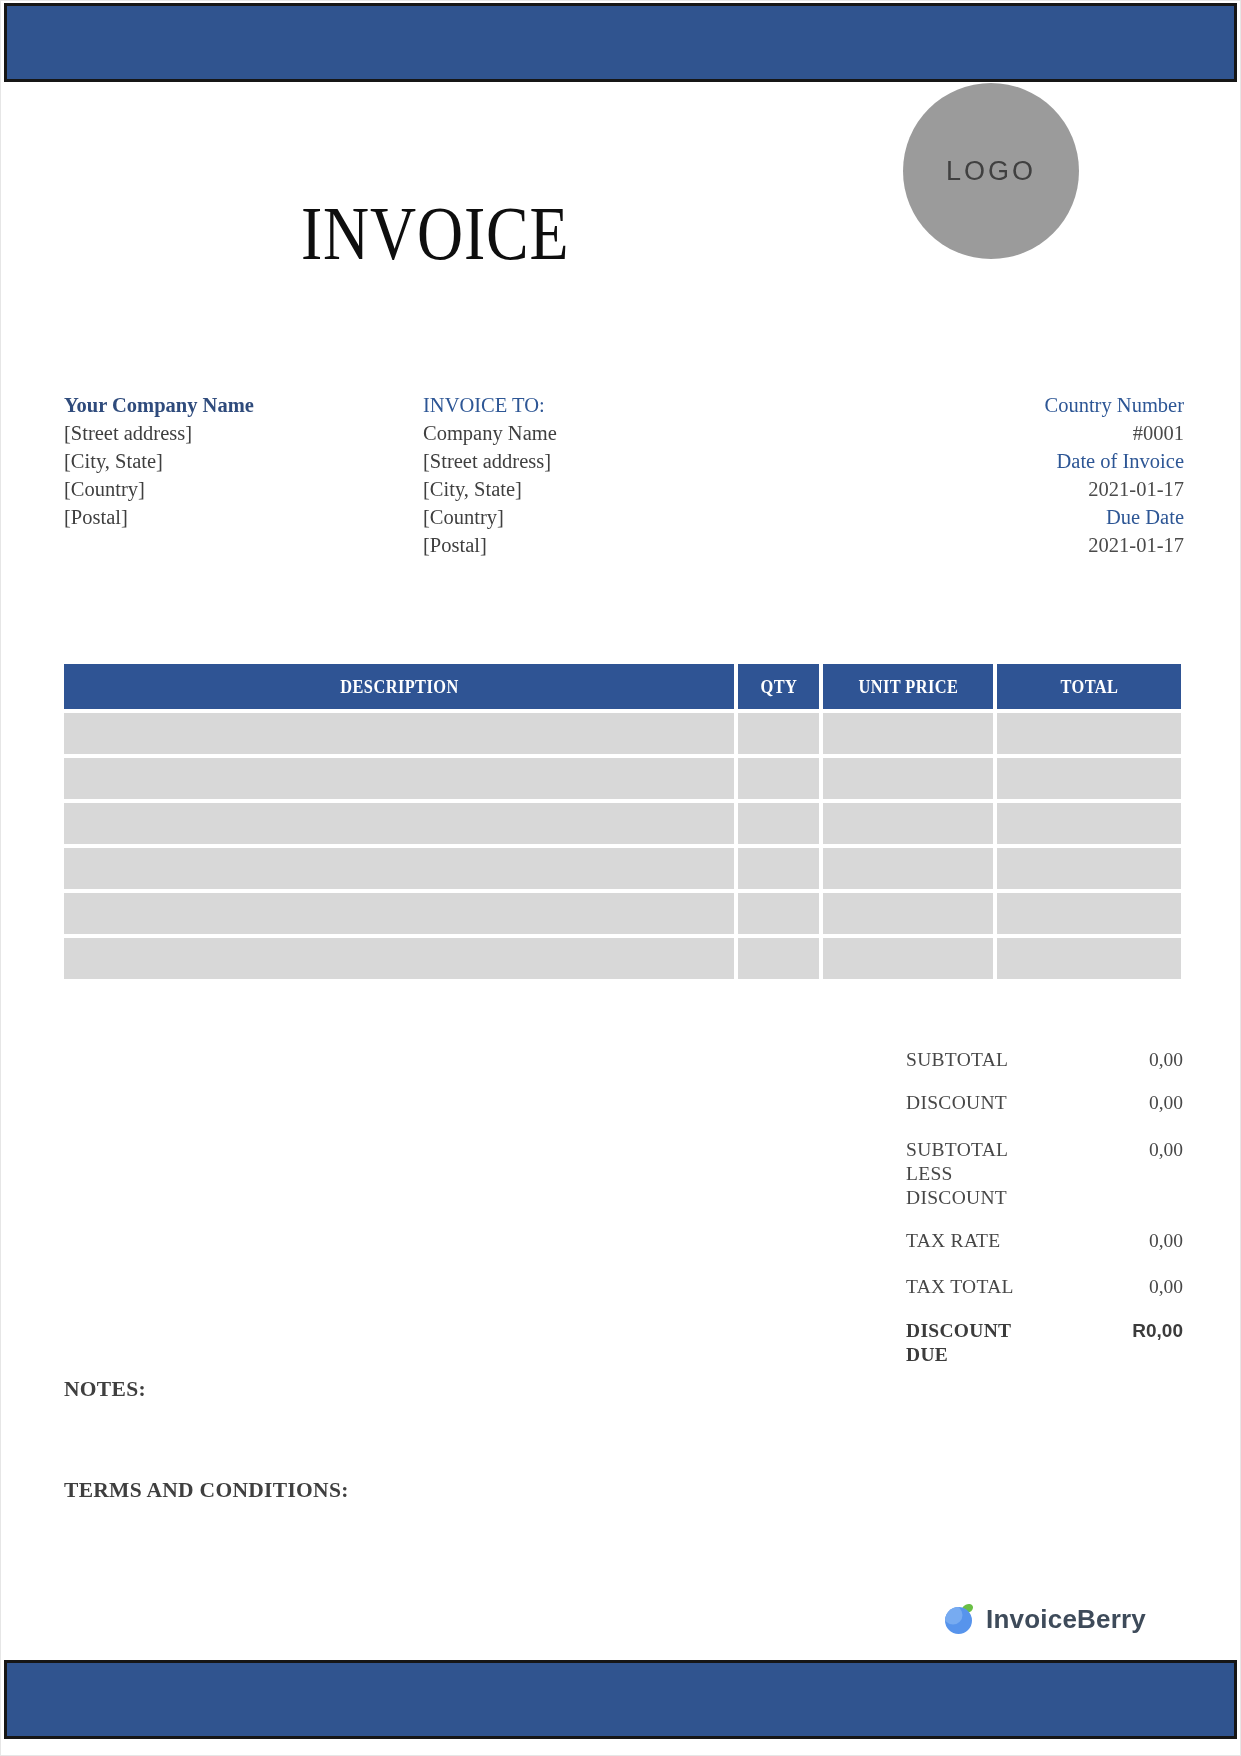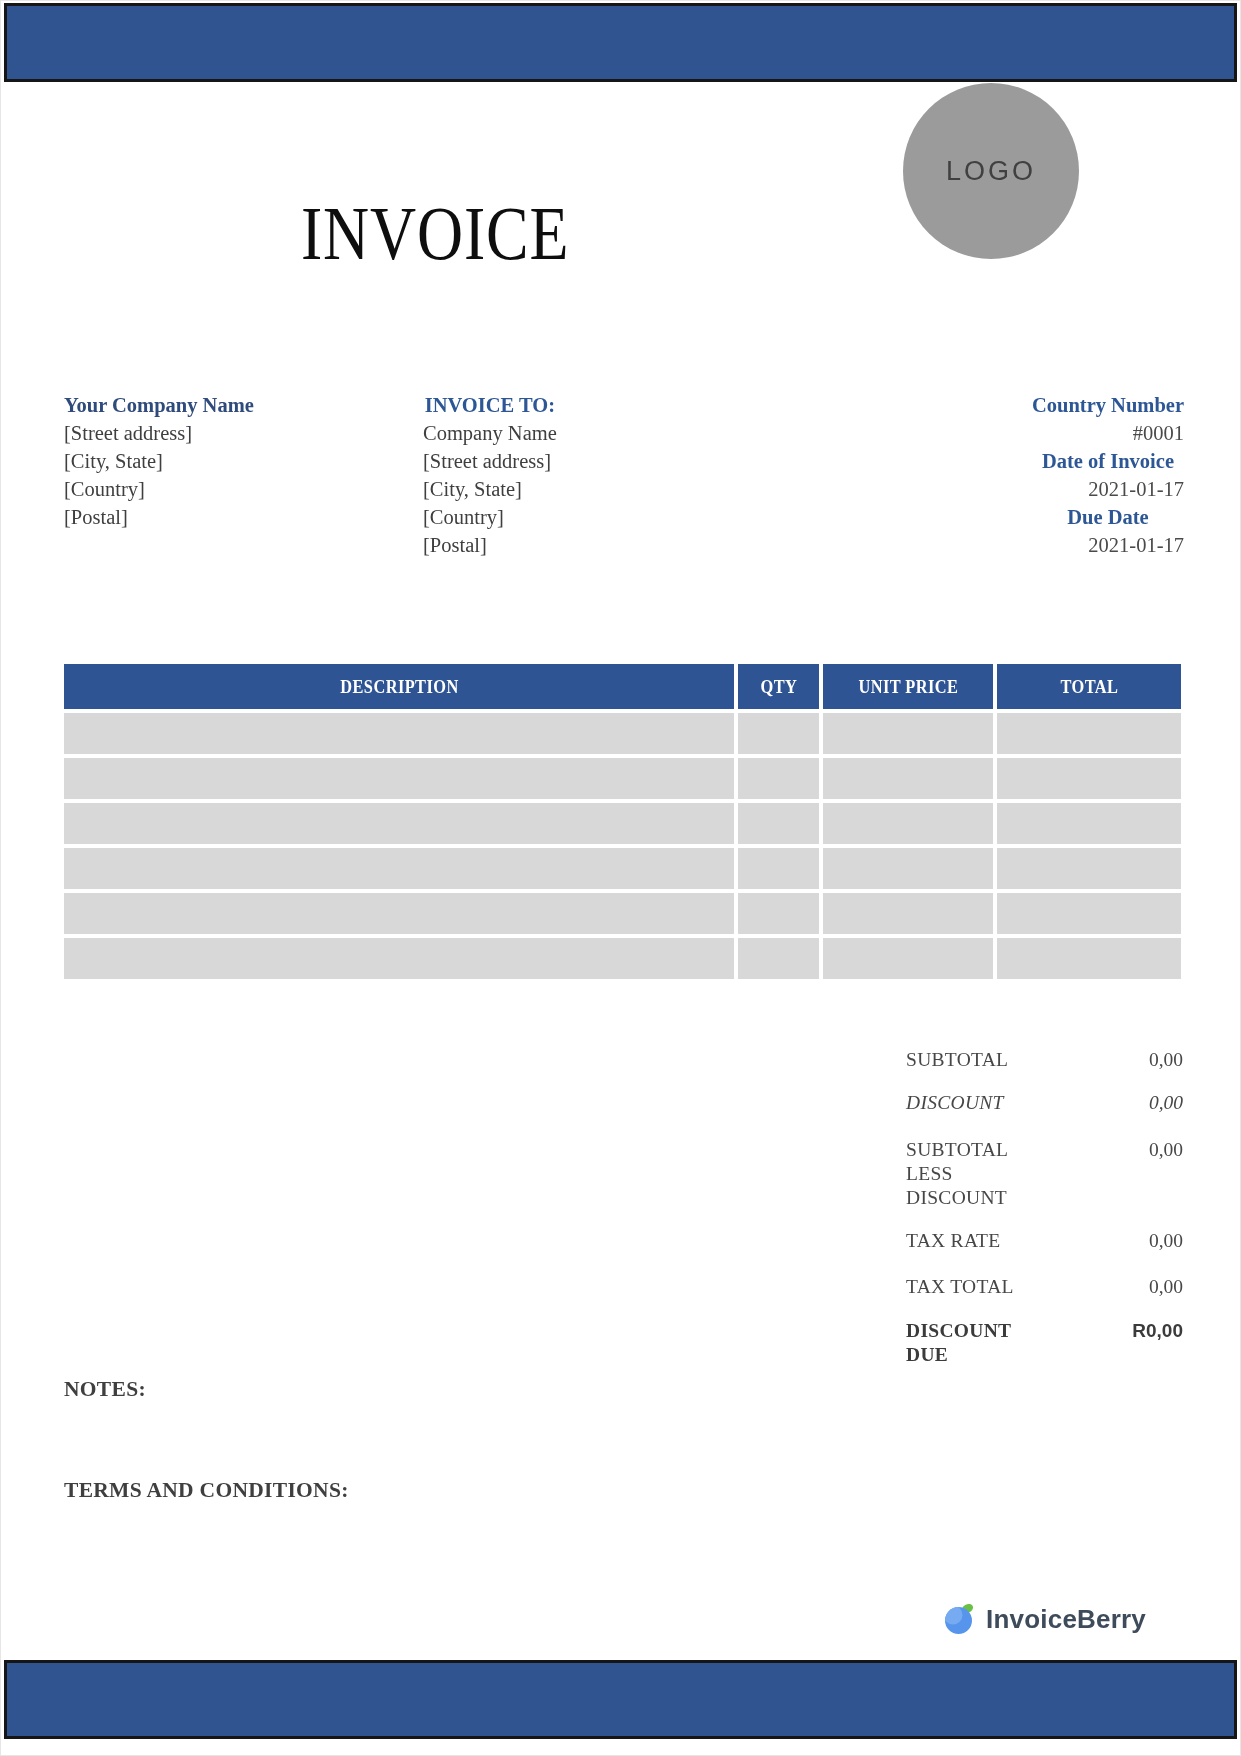--- a/index.html
+++ b/index.html
@@ -33,21 +33,21 @@
     font-family:"Liberation Sans", sans-serif; color:#404040;
     font-size:27px; letter-spacing:3px;
   }
 
   
   .addr { position:absolute; top:390px; font-size:20.5px; line-height:28px; color:#3f3f3f; }
   .addr.left  { left:63px; }
   .addr.mid   { left:422px; }
   .addr.right { right:56px; text-align:right; }
   .company-name { color:var(--navy,#2f4b7c); font-weight:700; }
-  .bill-heading, .meta-label { color:var(--accent,#2d5695); font-weight:700;text-align:center; }
+  .bill-heading, .meta-label { color:var(--accent,#2d5695); font-weight:400; }
   .meta-value { color:#4a4a4a; }
 
   
   .items-table { position:absolute; left:63px; top:663px; width:1117px; }
   .t-head, .t-row {
     display:grid; grid-template-columns:670px 81px 170px 184px; column-gap:4px;
   }
   .t-head { height:45px; margin-bottom:4px; }
   .t-head .hcell {
     background:var(--header-blue,#2f5494); color:#fff;
@@ -60,21 +60,21 @@
 
   
   .totals-row {
     position:absolute; left:905px; width:277px;
     display:flex; justify-content:space-between; align-items:flex-start;
     font-size:19.5px; line-height:24px; color:#474747;
   }
   .totals-row .lbl { max-width:152px; letter-spacing:0.3px; }
   .totals-row .val { text-align:right; }
   .totals-row.r0 { top:1047px; }
-  .totals-row.r1 { top:1090px;font-style:italic; }
+  .totals-row.r1 { top:1090px; }
   .totals-row.r2 { top:1137px; }
   .totals-row.r3 { top:1228px; }
   .totals-row.r4 { top:1274px; }
   .totals-row.r5 { top:1318px; }
   .totals-row.balance .lbl { font-weight:700; color:#3b3b3b; }
   .totals-row.balance .val {
     font-weight:700; font-family:"Liberation Sans", sans-serif; font-size:19px; color:#3b3b3b;
   }
 
   

